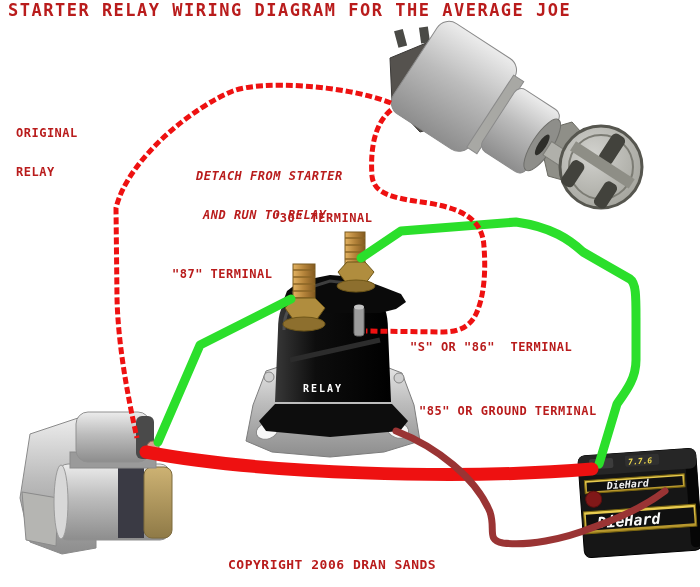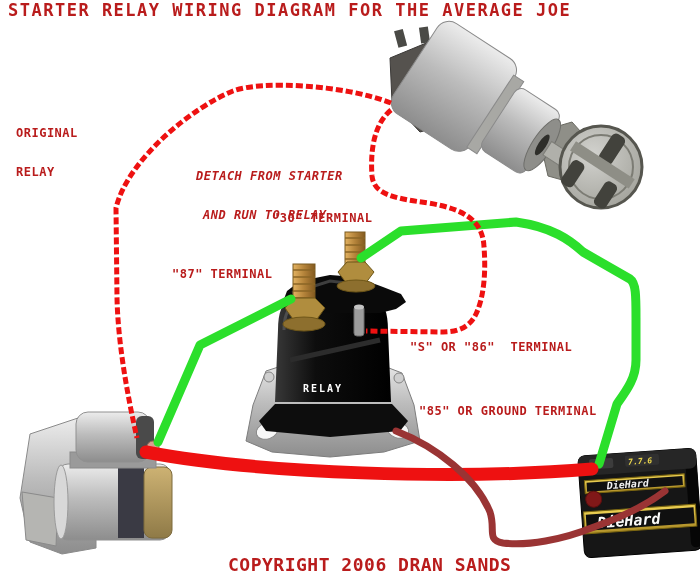--- a/index.html
+++ b/index.html
@@ -3,21 +3,21 @@
 <meta charset="utf-8">
 <style>
   html,body{margin:0;padding:0;background:#fff;}
   .canvas{position:relative;width:700px;height:587px;background:#ffffff;overflow:hidden;
           font-family:"DejaVu Sans Mono","Liberation Mono",monospace;}
   svg{position:absolute;left:0;top:0;}
   .px{position:absolute;font-family:"DejaVu Sans Mono","Liberation Mono",monospace;
       font-weight:bold;color:#b91c1c;font-size:12px;line-height:13px;
       letter-spacing:0.5px;white-space:pre;}
   .title{font-size:17px;letter-spacing:1.5px;}
-  .copyright{font-size:18px;letter-spacing:0.5px;}
+  .copyright{font-size:13px;letter-spacing:0.5px;}
   .indent2{margin-left:7px;}
 </style>
 </head>
 <body>
 
 <div class="canvas">
 
 <svg width="700" height="587" viewBox="0 0 700 587">
   <defs>
     <linearGradient id="gSilver" x1="0" y1="0" x2="0" y2="1">

